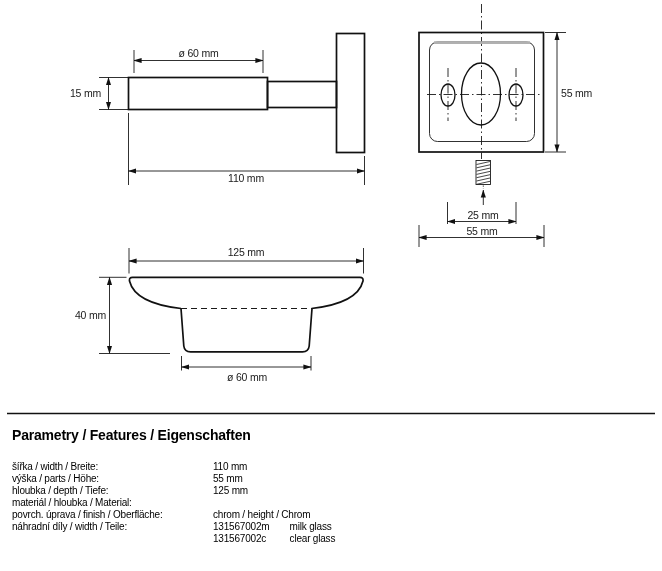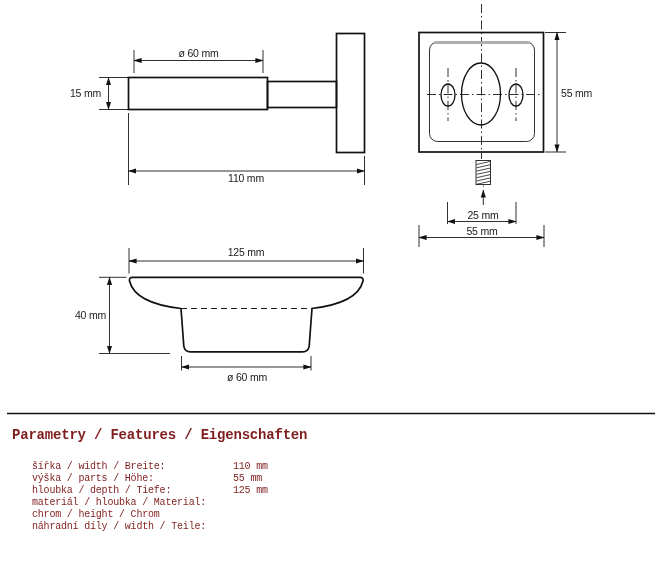--- a/index.html
+++ b/index.html
@@ -2,21 +2,21 @@
 <html><head>
 <meta charset="utf-8">
 <style>
   html, body { margin: 0; padding: 0; background: #ffffff; }
   .sheet {
     position: relative;
     width: 662px;
     height: 571px;
     background: #ffffff;
     font-family: "Liberation Sans", sans-serif;
-    color: #7f1d1d;
+    color: #000000;
     overflow: hidden;
   }
   svg.drawing { position: absolute; left: 0; top: 0; }
 
   svg .outline  { stroke: #111111; stroke-width: 1.7; fill: none; }
   svg .outline2 { stroke: #111111; stroke-width: 1.3; fill: none; }
   svg .thin     { stroke: #1a1a1a; stroke-width: 0.9;  fill: none; }
   svg .ext      { stroke: #1a1a1a; stroke-width: 0.9; fill: none; }
   svg .dimline  { stroke: #1a1a1a; stroke-width: 0.9; fill: none; }
   svg .dashdot  { stroke: #1a1a1a; stroke-width: 0.9; fill: none; stroke-dasharray: 9 3 1.5 3; }
@@ -25,29 +25,29 @@
   svg .greyedge { stroke: #b0b0b0; stroke-width: 2.6; fill: none; }
   svg .hatch    { stroke: #1a1a1a; stroke-width: 0.8; fill: none; }
   svg .sep      { stroke: #111111; stroke-width: 1.4; fill: none; }
   svg text.dim {
     font-family: "Liberation Sans", sans-serif;
     font-size: 10.5px;
     fill: #1a1a1a;
     letter-spacing: -0.2px;
   }
 
-  .specs { position: absolute; left: 12px; top: 427px; width: 640px; font-family: Liberation Mono, monospace; }
+  .specs { position: absolute; left: 12px; top: 427px; width: 640px; }
   .specs h2 {
     margin: 0 0 18px 0;
     font-size: 14px;
     font-weight: bold;
     letter-spacing: -0.2px;
   }
   .spec-table { font-size: 10px; letter-spacing: -0.2px; }
-  .spec-row { display: flex; line-height: 12px; margin-left: 20px; }
+  .spec-row { display: flex; line-height: 12px; }
   .spec-label { width: 201px; flex: none; }
   .spec-value { flex: 1; }
   .part-line { display: block; }
   .part-code { display: inline-block; width: 74px; }
 </style>
 </head>
 <body>
 
 <div class="sheet">
 
@@ -177,21 +177,32 @@
         <span class="spec-value">55 mm</span>
       </div>
       <div class="spec-row">
         <span class="spec-label">hloubka / depth / Tiefe:</span>
         <span class="spec-value">125 mm</span>
       </div>
       <div class="spec-row">
         <span class="spec-label">materiál / hloubka / Material:</span>
       </div>
       <div class="spec-row">
+        <span class="spec-label">povrch. úprava / finish / Oberfläche:</span>
         <span class="spec-value">chrom / height / Chrom</span>
       </div>
       <div class="spec-row">
         <span class="spec-label">náhradní díly / width / Teile:</span>
+        <span class="spec-value">
+          <span class="part-line">
+            <span class="part-code">131567002m</span>
+            <span class="part-name">milk glass</span>
+          </span>
+          <span class="part-line">
+            <span class="part-code">131567002c</span>
+            <span class="part-name">clear glass</span>
+          </span>
+        </span>
       </div>
     </div>
   </div>
 
 </div>
 
 </body></html>

